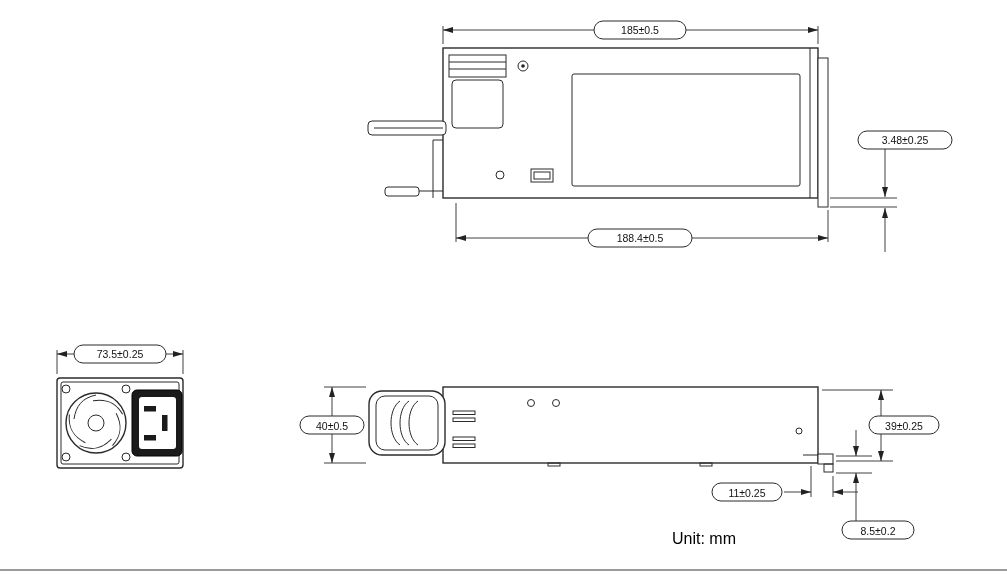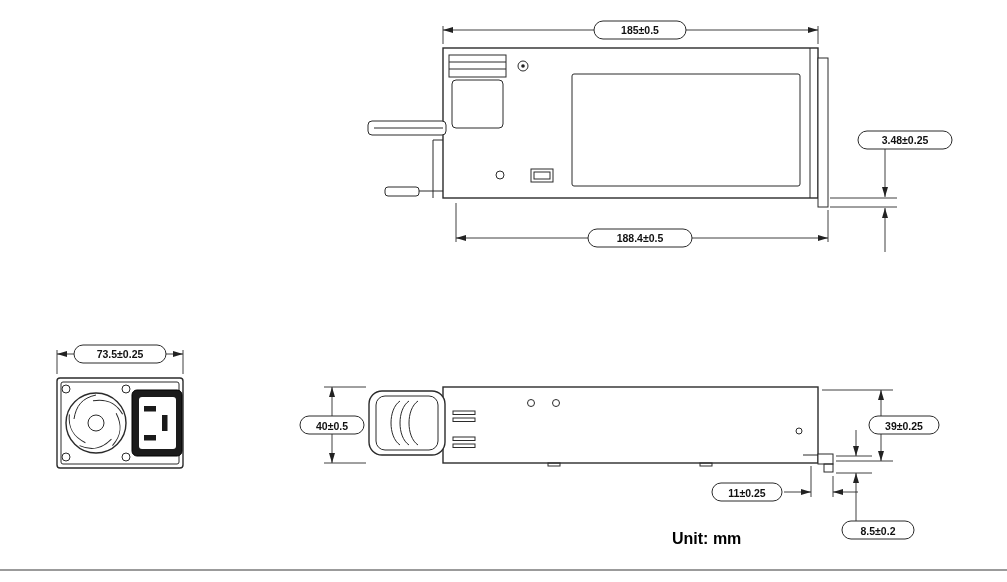--- a/index.html
+++ b/index.html
@@ -7,21 +7,20 @@
     padding: 0;
     background: #ffffff;
     font-family: "Liberation Sans", sans-serif;
   }
   .canvas {
     position: relative;
     width: 1007px;
     height: 582px;
     background: #ffffff;
     overflow: hidden;
-    font-weight: bold;
   }
   svg { display: block; }
   .ln     { stroke: #2b2b2b; stroke-width: 1; fill: none; }
   .thick  { stroke-width: 1.4; }
   .fillw  { fill: #ffffff; }
   .dim line { stroke: #2b2b2b; stroke-width: 0.9; fill: none; }
   .balloon { fill: #ffffff; stroke: #2b2b2b; stroke-width: 1; }
   text.dimtxt {
     font-family: "Liberation Sans", sans-serif;
     font-size: 10.5px;

